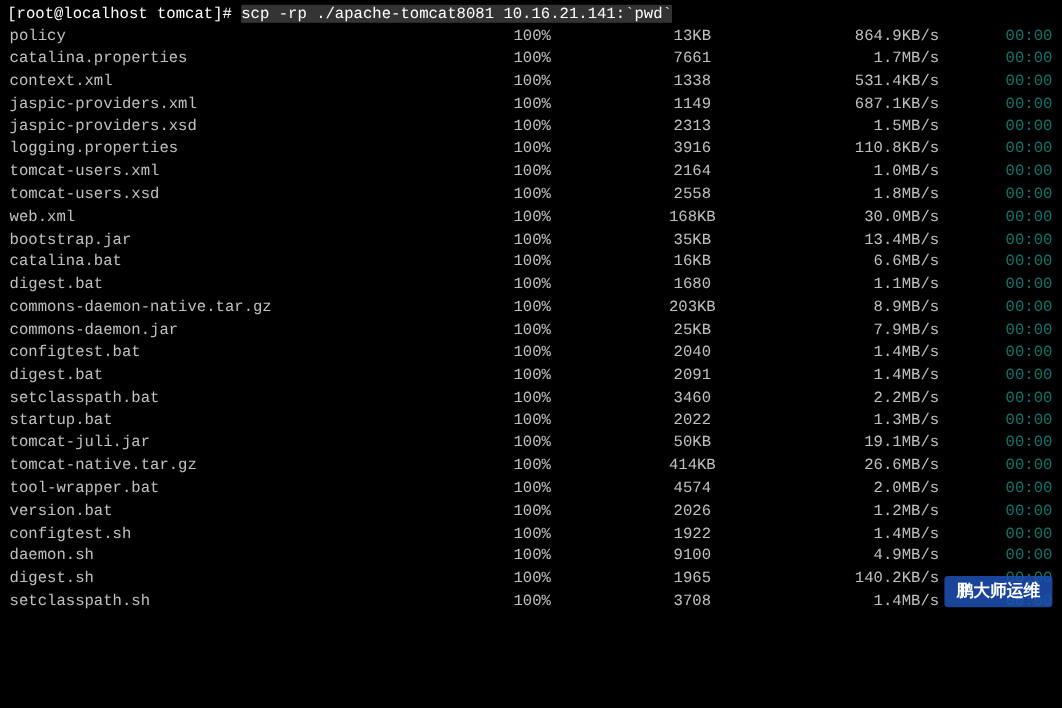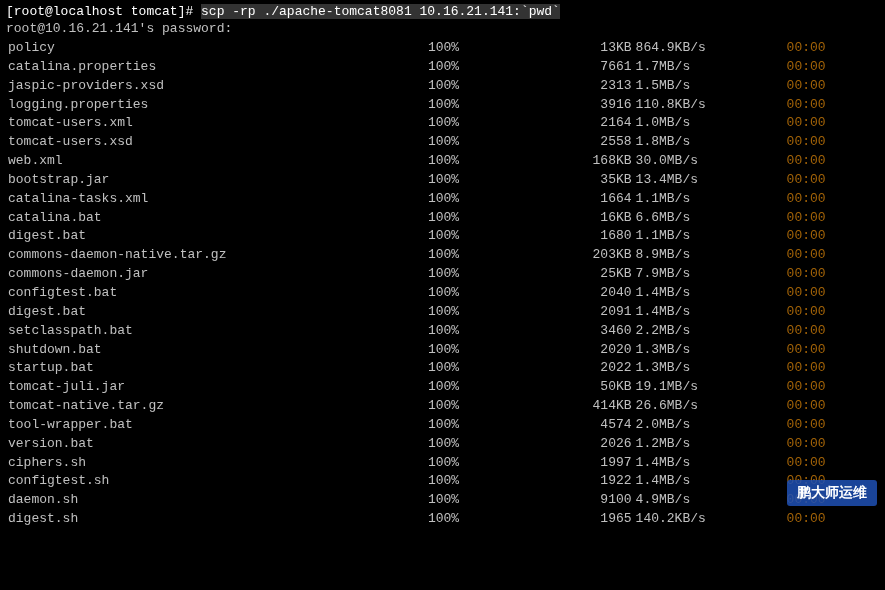--- a/index.html
+++ b/index.html
@@ -36,23 +36,23 @@
       width: 100%;
       border-collapse: collapse;
     }
     .file-table tr td {
       padding: 0 2px;
       white-space: nowrap;
       line-height: 1.45;
     }
     .col-name { color: #c0c0c0; min-width: 220px; }
     .col-pct  { color: #c0c0c0; min-width: 50px; padding-right: 6px; }
-    .col-size { color: #c0c0c0; text-align: right; min-width: 60px; padding-right: 8px; }
-    .col-speed{ color: #c0c0c0; text-align: left; min-width: 80px; padding-right: 8px; }
-    .col-time { color: #a16207; min-width: 50px; }
+    .col-size { color: #c0c0c0; text-align: center; min-width: 60px; padding-right: 8px; }
+    .col-speed{ color: #c0c0c0; text-align: right; min-width: 80px; padding-right: 8px; }
+    .col-time { color: #0f766e; text-align: right; min-width: 50px; }
     .password-line { color: #c0c0c0; margin-bottom: 3px; }
     .watermark {
       position: absolute;
       bottom: 24px;
       right: 8px;
       color: #fff;
       font-size: 14px;
       font-weight: bold;
       background: rgba(30,80,180,0.85);
       padding: 4px 10px;
@@ -60,38 +60,51 @@
       font-family: 'Microsoft YaHei', Arial, sans-serif;
     }
   </style>
 </head>
 <body>
 
 <div class="terminal">
   <div class="cmd-line">
     <span class="prompt">[root@localhost tomcat]# </span><span class="cmd-highlight">scp -rp ./apache-tomcat8081 10.16.21.141:`pwd`</span>
   </div>
-  <div class="password-line">root@10.16.21.141's password:</div>
   <table class="file-table">
     <tbody id="file-tbody">
         <tr>
     <td class="col-name">policy</td>
     <td class="col-pct">100%</td>
     <td class="col-size">13KB</td>
     <td class="col-speed">864.9KB/s</td>
     <td class="col-time">00:00</td>
   </tr>
         <tr>
     <td class="col-name">catalina.properties</td>
     <td class="col-pct">100%</td>
     <td class="col-size">7661</td>
     <td class="col-speed">1.7MB/s</td>
     <td class="col-time">00:00</td>
   </tr>
         <tr>
+    <td class="col-name">context.xml</td>
+    <td class="col-pct">100%</td>
+    <td class="col-size">1338</td>
+    <td class="col-speed">531.4KB/s</td>
+    <td class="col-time">00:00</td>
+  </tr>
+        <tr>
+    <td class="col-name">jaspic-providers.xml</td>
+    <td class="col-pct">100%</td>
+    <td class="col-size">1149</td>
+    <td class="col-speed">687.1KB/s</td>
+    <td class="col-time">00:00</td>
+  </tr>
+        <tr>
     <td class="col-name">jaspic-providers.xsd</td>
     <td class="col-pct">100%</td>
     <td class="col-size">2313</td>
     <td class="col-speed">1.5MB/s</td>
     <td class="col-time">00:00</td>
   </tr>
         <tr>
     <td class="col-name">logging.properties</td>
     <td class="col-pct">100%</td>
     <td class="col-size">3916</td>
@@ -120,27 +133,20 @@
     <td class="col-time">00:00</td>
   </tr>
         <tr>
     <td class="col-name">bootstrap.jar</td>
     <td class="col-pct">100%</td>
     <td class="col-size">35KB</td>
     <td class="col-speed">13.4MB/s</td>
     <td class="col-time">00:00</td>
   </tr>
         <tr>
-    <td class="col-name">catalina-tasks.xml</td>
-    <td class="col-pct">100%</td>
-    <td class="col-size">1664</td>
-    <td class="col-speed">1.1MB/s</td>
-    <td class="col-time">00:00</td>
-  </tr>
-        <tr>
     <td class="col-name">catalina.bat</td>
     <td class="col-pct">100%</td>
     <td class="col-size">16KB</td>
     <td class="col-speed">6.6MB/s</td>
     <td class="col-time">00:00</td>
   </tr>
         <tr>
     <td class="col-name">digest.bat</td>
     <td class="col-pct">100%</td>
     <td class="col-size">1680</td>
@@ -176,27 +182,20 @@
     <td class="col-time">00:00</td>
   </tr>
         <tr>
     <td class="col-name">setclasspath.bat</td>
     <td class="col-pct">100%</td>
     <td class="col-size">3460</td>
     <td class="col-speed">2.2MB/s</td>
     <td class="col-time">00:00</td>
   </tr>
         <tr>
-    <td class="col-name">shutdown.bat</td>
-    <td class="col-pct">100%</td>
-    <td class="col-size">2020</td>
-    <td class="col-speed">1.3MB/s</td>
-    <td class="col-time">00:00</td>
-  </tr>
-        <tr>
     <td class="col-name">startup.bat</td>
     <td class="col-pct">100%</td>
     <td class="col-size">2022</td>
     <td class="col-speed">1.3MB/s</td>
     <td class="col-time">00:00</td>
   </tr>
         <tr>
     <td class="col-name">tomcat-juli.jar</td>
     <td class="col-pct">100%</td>
     <td class="col-size">50KB</td>
@@ -215,27 +214,20 @@
     <td class="col-pct">100%</td>
     <td class="col-size">4574</td>
     <td class="col-speed">2.0MB/s</td>
     <td class="col-time">00:00</td>
   </tr>
         <tr>
     <td class="col-name">version.bat</td>
     <td class="col-pct">100%</td>
     <td class="col-size">2026</td>
     <td class="col-speed">1.2MB/s</td>
-    <td class="col-time">00:00</td>
-  </tr>
-        <tr>
-    <td class="col-name">ciphers.sh</td>
-    <td class="col-pct">100%</td>
-    <td class="col-size">1997</td>
-    <td class="col-speed">1.4MB/s</td>
     <td class="col-time">00:00</td>
   </tr>
         <tr>
     <td class="col-name">configtest.sh</td>
     <td class="col-pct">100%</td>
     <td class="col-size">1922</td>
     <td class="col-speed">1.4MB/s</td>
     <td class="col-time">00:00</td>
   </tr>
         <tr>

